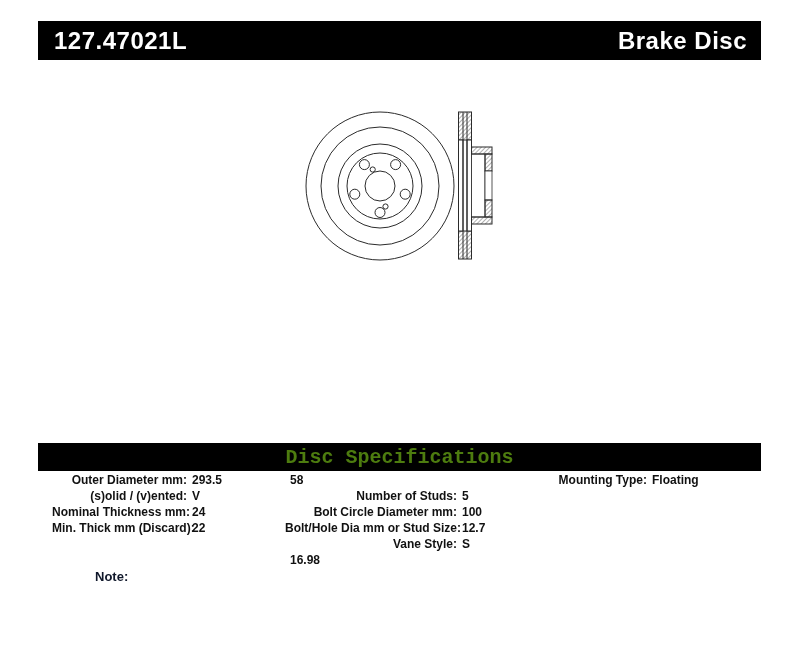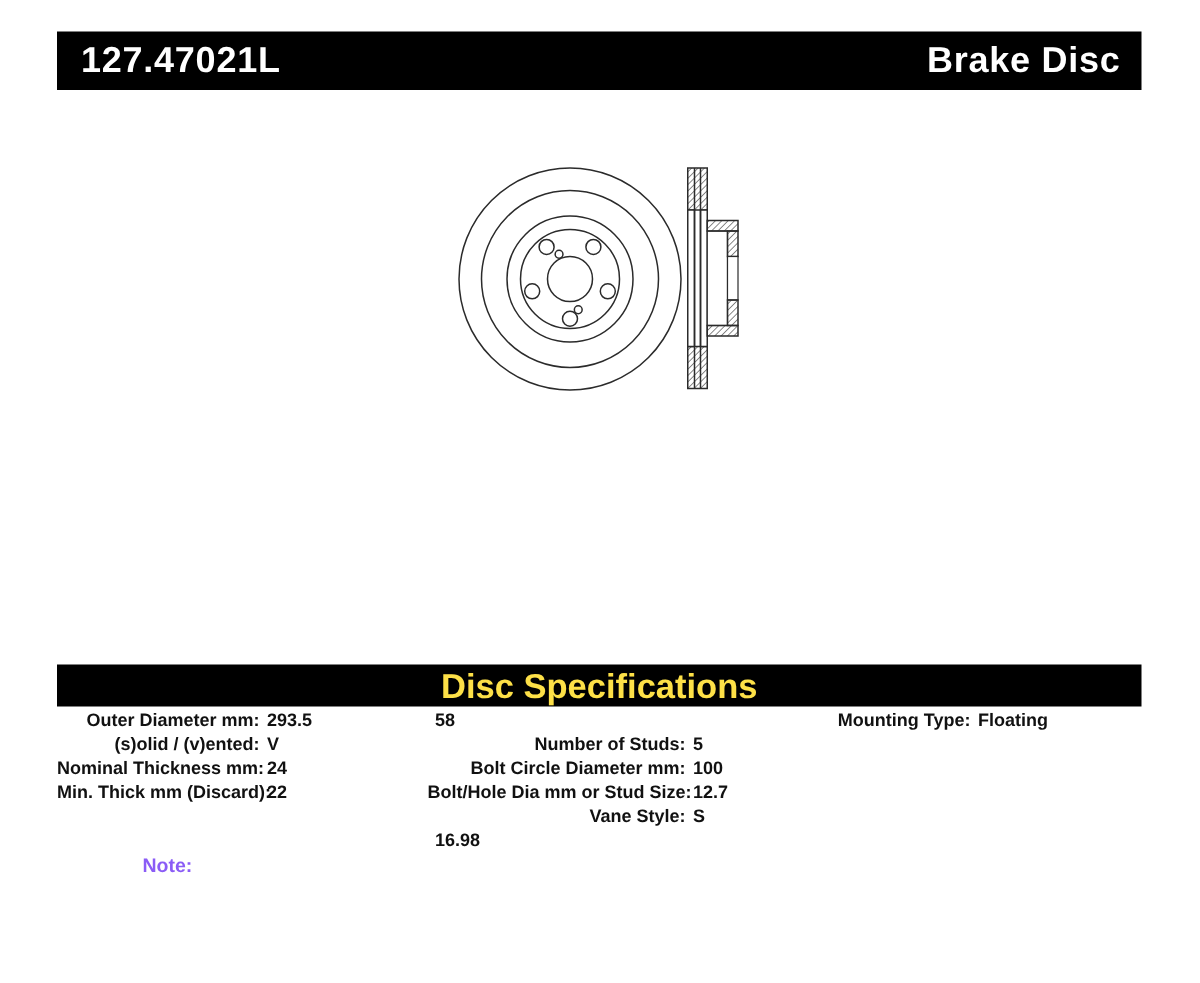--- a/index.html
+++ b/index.html
@@ -23,39 +23,39 @@
   .top-bar .product { font-size: 24px; font-weight: bold; letter-spacing: 0.5px; }
 
   
   .drawing {
     position: absolute; left: 290px; top: 98px; width: 225px; height: 172px;
   }
 
   
   .spec-header {
     position: absolute; left: 38px; top: 443px; width: 723px; height: 28px;
-    background: #000; color: #fde047;
+    background: #000; color: #4d7c0f;
     display: flex; align-items: center; justify-content: center;
-    font-size: 23px; font-weight: bold;
+    font-size: 20px; font-weight: bold; font-family: Liberation Mono, monospace;
   }
   .spec-col { position: absolute; top: 472px; }
   .spec-col .spec-row {
     display: flex; align-items: baseline;
     font-size: 12px; font-weight: bold; color: #111;
     line-height: 16px; white-space: nowrap;
   }
   .spec-label { text-align: right; }
   .spec-value { margin-left: 5px; text-align: left; }
-  .col1 { left: 38px; }  .col1 .spec-label { width: 135px; }
+  .col1 { left: 52px; }  .col1 .spec-label { width: 135px; }
   .col2 { left: 285px; } .col2 .spec-label { width: 172px; }
   .col3 { left: 530px; } .col3 .spec-label { width: 117px; }
 
   .note-label {
     position: absolute; left: 95px; top: 569px;
-    font-size: 13px; font-weight: bold; color: #8b5cf6;
+    font-size: 13px; font-weight: bold; color: #0f172a;
   }
 </style>
 </head>
 <body>
 
 <div class="page">
 
   <div class="top-bar">
     <span class="part-no">127.47021L</span>
     <span class="product">Brake Disc</span>

